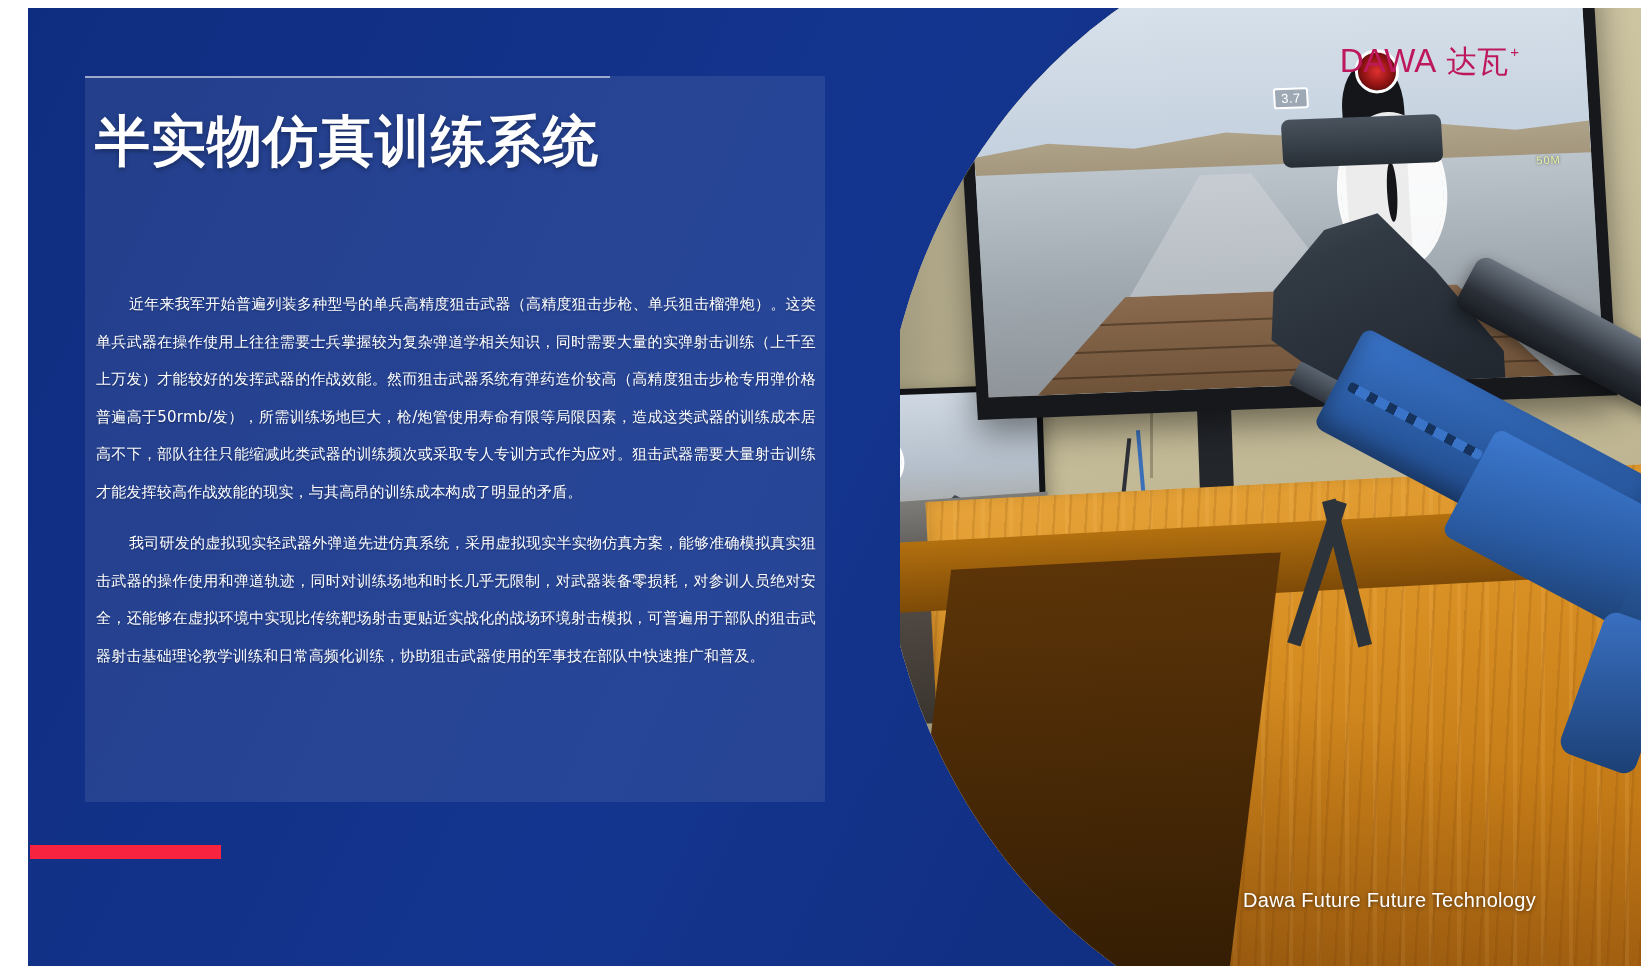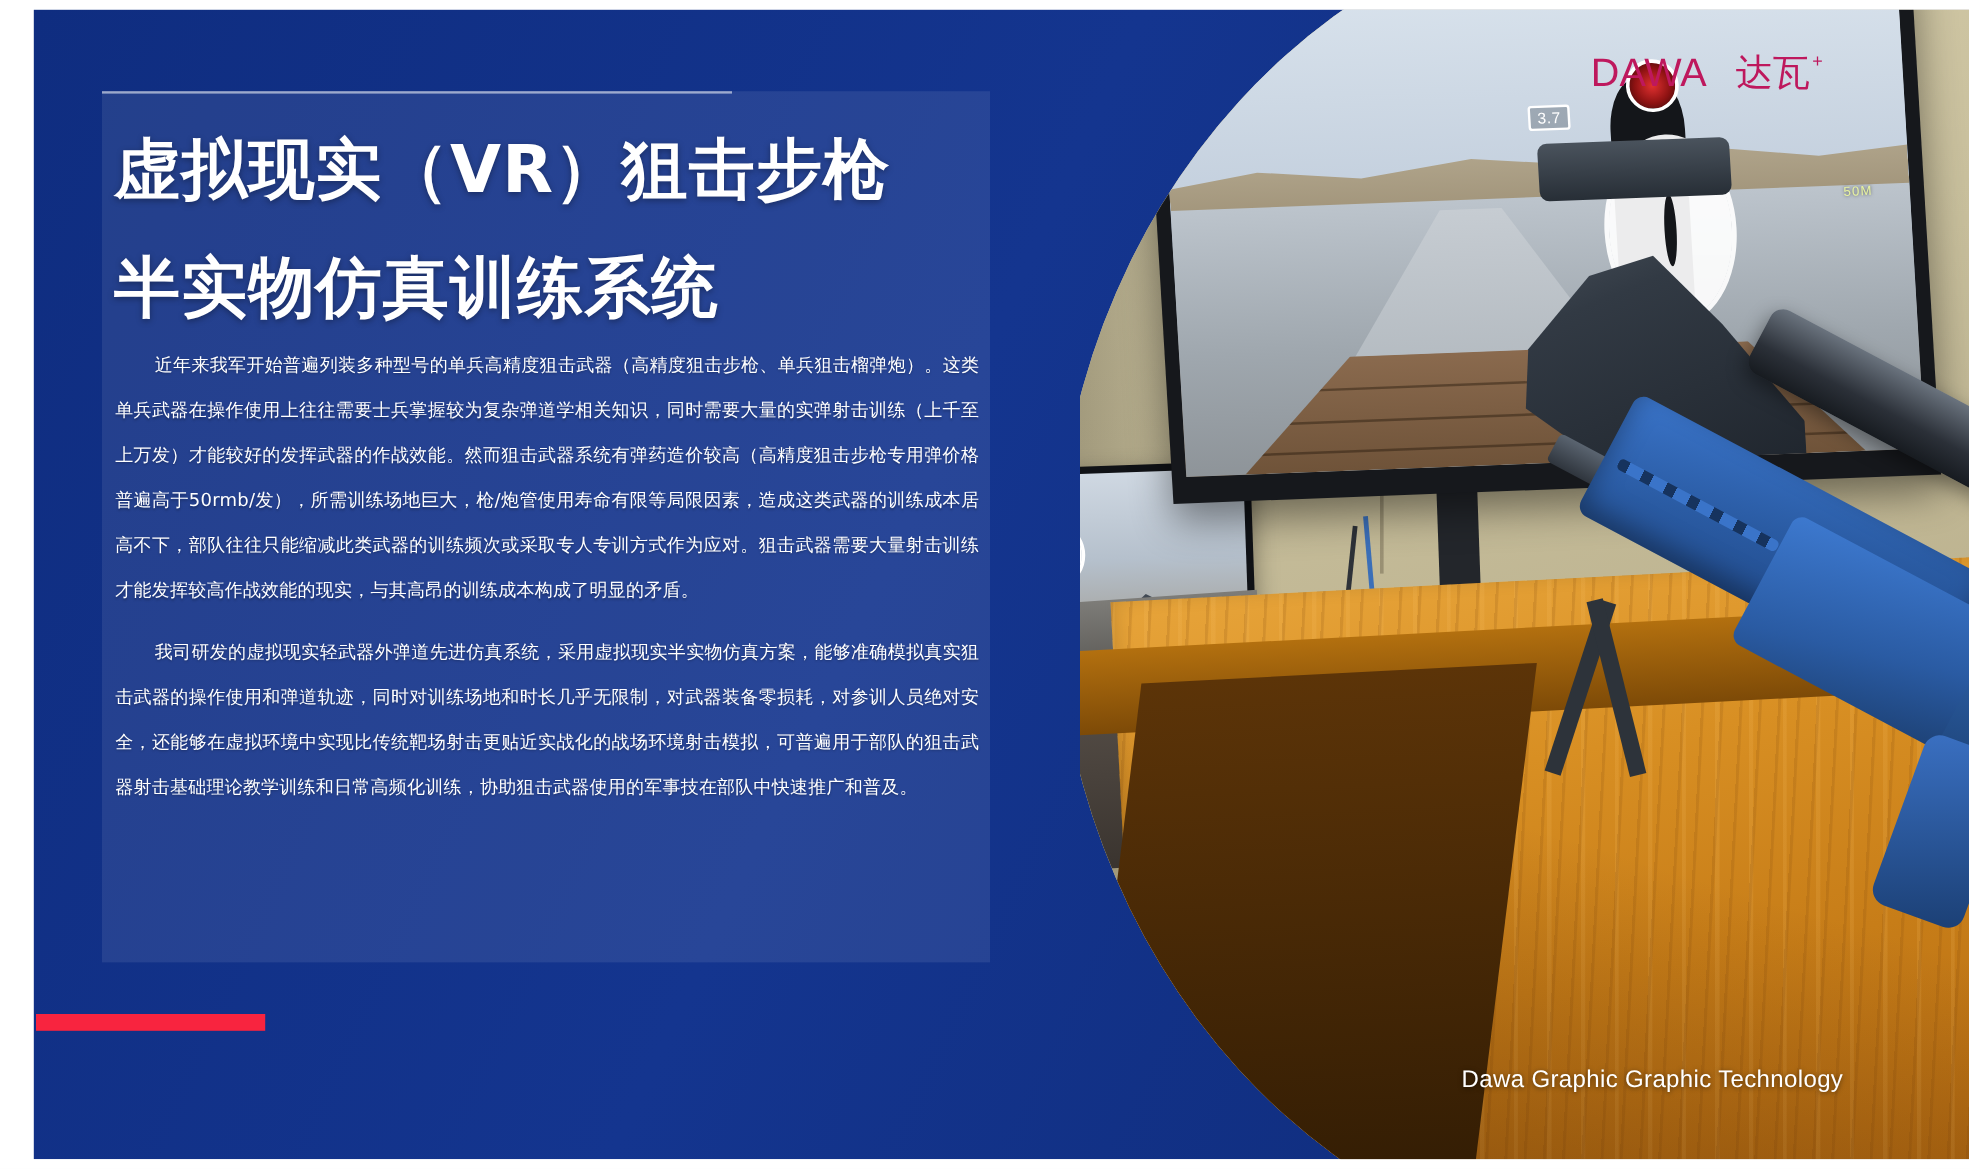--- a/index.html
+++ b/index.html
@@ -360,21 +360,21 @@
   }
   .logo-dawa{
     font-size: 33px;
     font-weight: 400;
     letter-spacing: 0px;
     font-family: "Liberation Sans", sans-serif;
     line-height: 34px;
   }
   .logo-cn{
     font-size: 31px;
-    margin-left: 24px;
+    margin-left: 10px;
     font-weight: 500;
     font-family: "DejaVu Sans", sans-serif;
     line-height: 34px;
   }
   .logo-sup{
     font-size: 15px;
     margin-left: 2px;
     line-height: 16px;
   }
 
@@ -472,35 +472,34 @@
         </div>
 
       </div>
     </div>
   </div>
 
   <div class="text-panel"></div>
   <div class="title-rule"></div>
 
   <div class="title-block">
-    <div class="title-line">虚拟现实（VR）狙击步枪</div>
     <div class="title-line">半实物仿真训练系统</div>
   </div>
 
   <div class="body-block">
     <p class="para">近年来我军开始普遍列装多种型号的单兵高精度狙击武器（高精度狙击步枪、单兵狙击榴弹炮）。这类单兵武器在操作使用上往往需要士兵掌握较为复杂弹道学相关知识，同时需要大量的实弹射击训练（上千至上万发）才能较好的发挥武器的作战效能。然而狙击武器系统有弹药造价较高（高精度狙击步枪专用弹价格普遍高于50rmb/发），所需训练场地巨大，枪/炮管使用寿命有限等局限因素，造成这类武器的训练成本居高不下，部队往往只能缩减此类武器的训练频次或采取专人专训方式作为应对。狙击武器需要大量射击训练才能发挥较高作战效能的现实，与其高昂的训练成本构成了明显的矛盾。</p>
     <p class="para">我司研发的虚拟现实轻武器外弹道先进仿真系统，采用虚拟现实半实物仿真方案，能够准确模拟真实狙击武器的操作使用和弹道轨迹，同时对训练场地和时长几乎无限制，对武器装备零损耗，对参训人员绝对安全，还能够在虚拟环境中实现比传统靶场射击更贴近实战化的战场环境射击模拟，可普遍用于部队的狙击武器射击基础理论教学训练和日常高频化训练，协助狙击武器使用的军事技在部队中快速推广和普及。</p>
   </div>
 
   <div class="red-bar"></div>
 
   <div class="logo">
     <span class="logo-dawa">DAWA</span>
     <span class="logo-cn">达瓦</span>
     <span class="logo-sup">+</span>
   </div>
 
-  <div class="caption">Dawa Graphic Graphic Technology</div>
+  <div class="caption">Dawa Future Future Technology</div>
 
   <div class="frame-left"></div>
   <div class="frame-top"></div>
   <div class="frame-bottom"></div>
 </div>
 
 </body></html>

